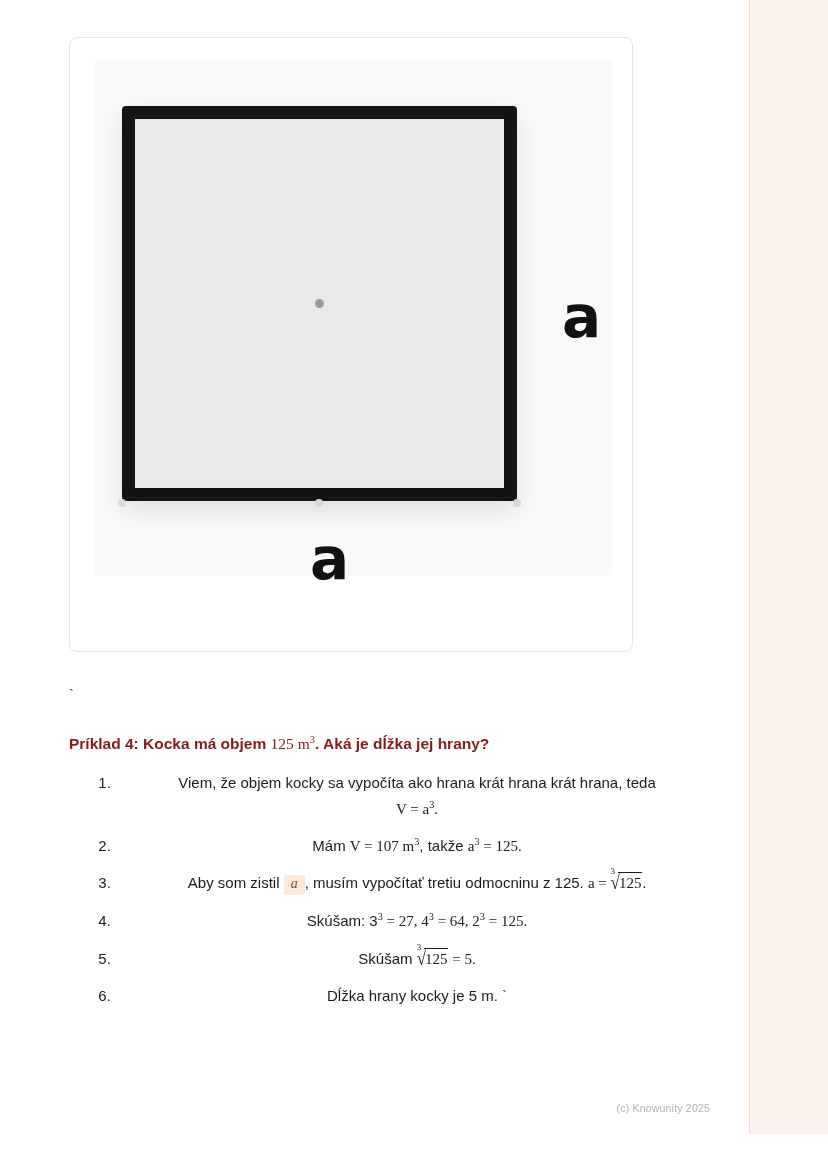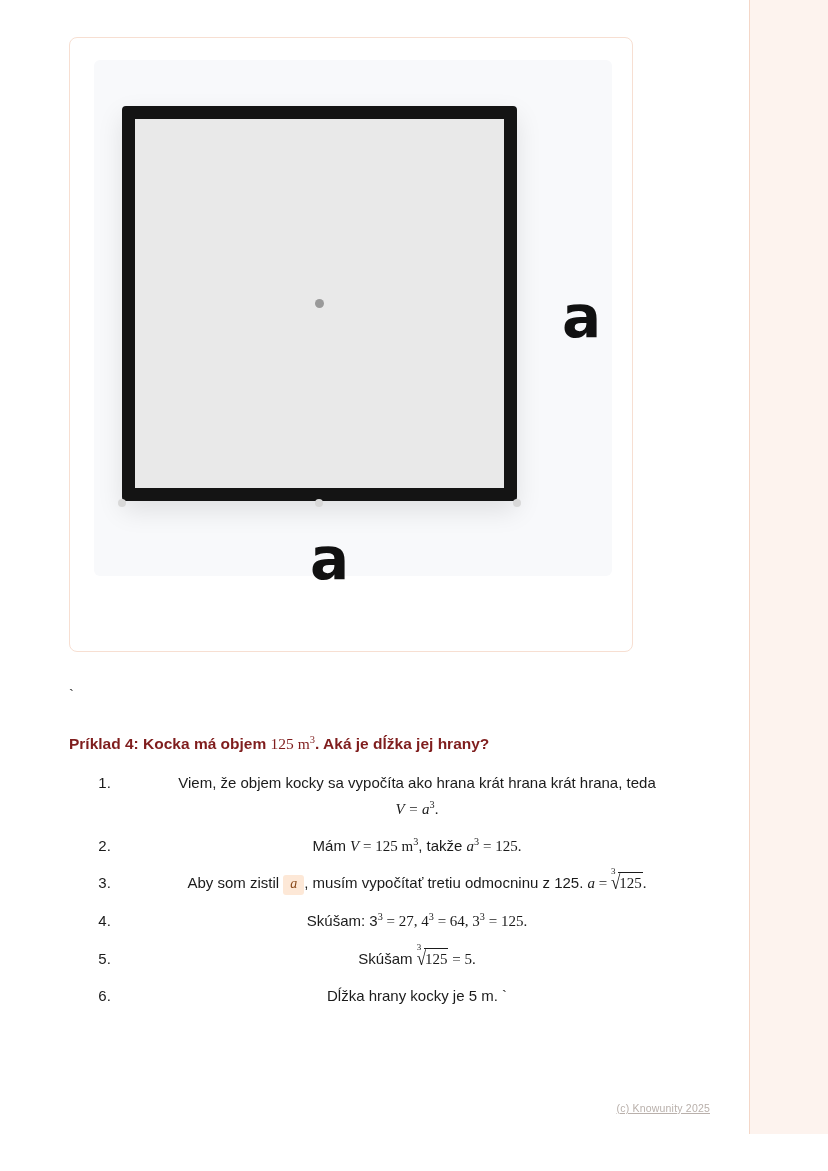--- a/index.html
+++ b/index.html
@@ -170,21 +170,21 @@
     margin-bottom: 14px;
     padding-left: 4px;
   }
   .steps li::marker {
     color: #1b1b1b;
   }
   .math {
     font-family: "Liberation Serif", serif;
     font-style: normal;
   }
-  .mi { font-family: "Liberation Serif", serif; font-style: italic; }
+  .mi { font-family: "Liberation Serif", serif; }
   .disp-block {
     display: block;
     margin-top: 4px;
   }
   sup {
     font-size: 0.68em;
     vertical-align: super;
     line-height: 0;
   }
   .chip {
@@ -225,21 +225,20 @@
   }
 
   
   .footer-credit {
     position: absolute;
     right: 40px;
     top: 1102px;
     font-size: 10.5px;
     color: #b9b0ab;
     letter-spacing: 0.2px;
-    text-decoration: underline;
   }
 </style>
 </head>
 <body>
 
 <div class="page-edge"></div>
 <div class="page-edge-line"></div>
 
 <div class="content">
 
@@ -271,29 +270,29 @@
   <ol class="steps">
 
     <li>
       <span>Viem, že objem kocky sa vypočíta ako hrana krát hrana krát hrana, teda</span>
       <span class="disp-block">
         <span class="mi">V = a</span><sup class="math">3</sup><span class="math">.</span>
       </span>
     </li>
 
     <li>
-      <span>Mám </span><span class="mi">V</span><span class="math"> = 125 m</span><sup class="math">3</sup><span>, takže </span><span class="mi">a</span><sup class="math">3</sup><span class="math"> = 125.</span>
+      <span>Mám </span><span class="mi">V</span><span class="math"> = 107 m</span><sup class="math">3</sup><span>, takže </span><span class="mi">a</span><sup class="math">3</sup><span class="math"> = 125.</span>
     </li>
 
     <li>
       <span>Aby som zistil </span><span class="chip">a</span><span>, musím vypočítať tretiu odmocninu z 125. </span><span class="mi">a</span><span class="math"> = </span><span class="radical"><span class="index">3</span><span class="sign">√</span><span class="rad-body">125</span></span><span class="math">.</span>
     </li>
 
     <li>
-      <span>Skúšam: 3</span><sup class="math">3</sup><span class="math"> = 27, 4</span><sup class="math">3</sup><span class="math"> = 64, 3</span><sup class="math">3</sup><span class="math"> = 125.</span>
+      <span>Skúšam: 3</span><sup class="math">3</sup><span class="math"> = 27, 4</span><sup class="math">3</sup><span class="math"> = 64, 2</span><sup class="math">3</sup><span class="math"> = 125.</span>
     </li>
 
     <li>
       <span>Skúšam </span><span class="radical"><span class="index">3</span><span class="sign">√</span><span class="rad-body">125</span></span><span class="math"> = 5.</span>
     </li>
 
     <li>
       <span>Dĺžka hrany kocky je 5 m. `</span>
     </li>
 

